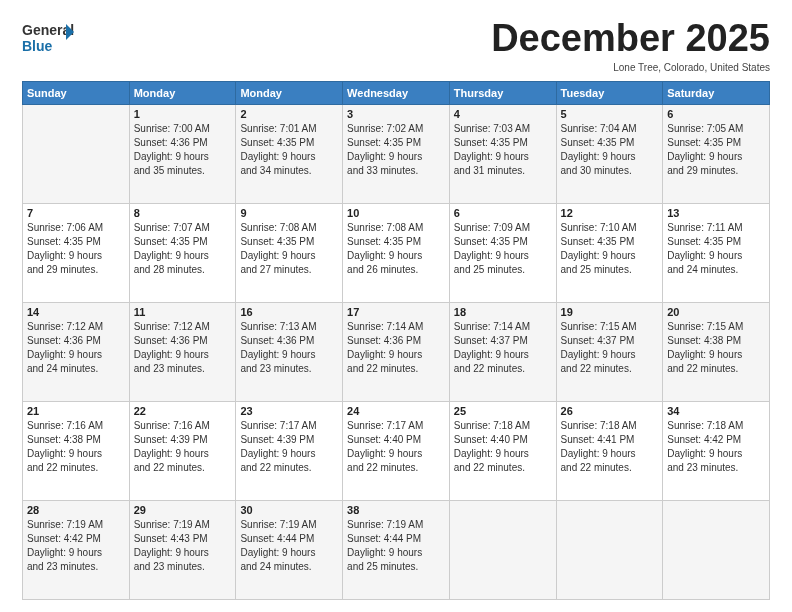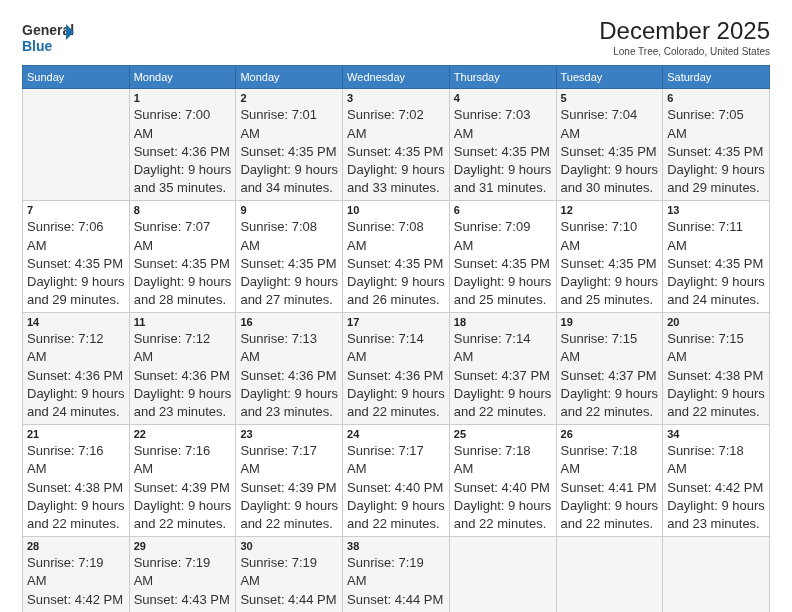--- a/index.html
+++ b/index.html
@@ -25,41 +25,41 @@
     }
     .logo {
       display: flex;
       align-items: center;
       gap: 4px;
     }
     .title-block {
       text-align: right;
     }
     .main-title {
-      font-size: 24px;
-      font-weight: normal;
+      font-size: 38px;
+      font-weight: bold;
       color: #222;
       line-height: 1.1;
     }
     .subtitle {
       font-size: 10px;
       color: #444;
       margin-top: 2px;
     }
     .calendar {
       width: 100%;
       border-collapse: collapse;
       flex: 1;
       font-size: 9.5px;
     }
     .calendar thead th {
       background-color: #3a7fc1;
       color: #fff;
       font-size: 11px;
-      font-weight: normal;
+      font-weight: bold;
       padding: 5px 4px;
       text-align: left;
       border: 1px solid #2e6aa0;
     }
     .calendar tbody td {
       border: 1px solid #ccc;
       vertical-align: top;
       padding: 3px 4px;
       width: calc(100% / 7);
       height: 88px;
@@ -71,21 +71,21 @@
       background-color: #ffffff;
     }
     .day-number {
       font-size: 11px;
       font-weight: bold;
       color: #222;
       display: block;
       margin-bottom: 2px;
     }
     .day-info {
-      font-size: 13px;
+      font-size: 10px;
       color: #333;
       line-height: 1.4;
     }
     .empty-cell {
       background-color: inherit;
     }
   </style>
 </head>
 <body>
 

